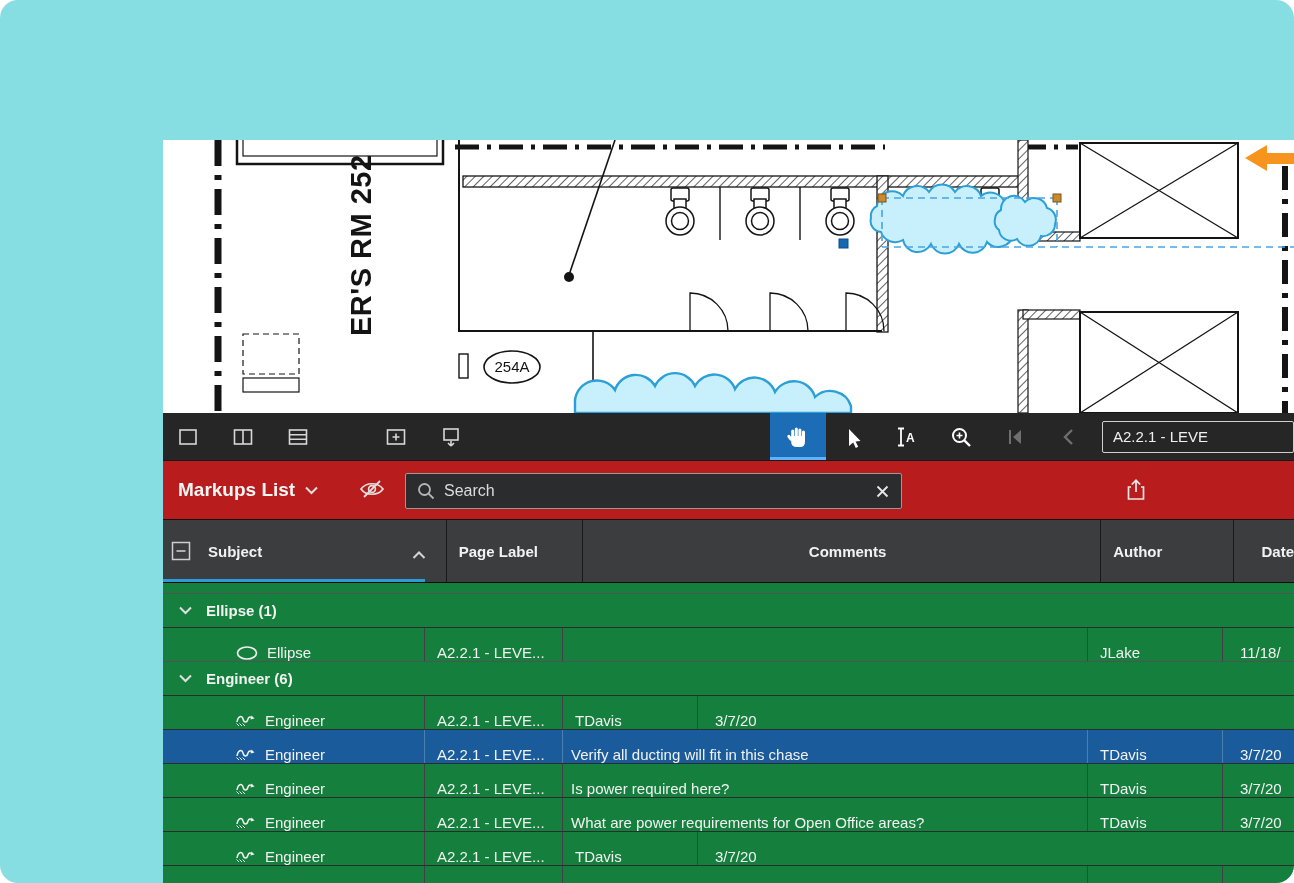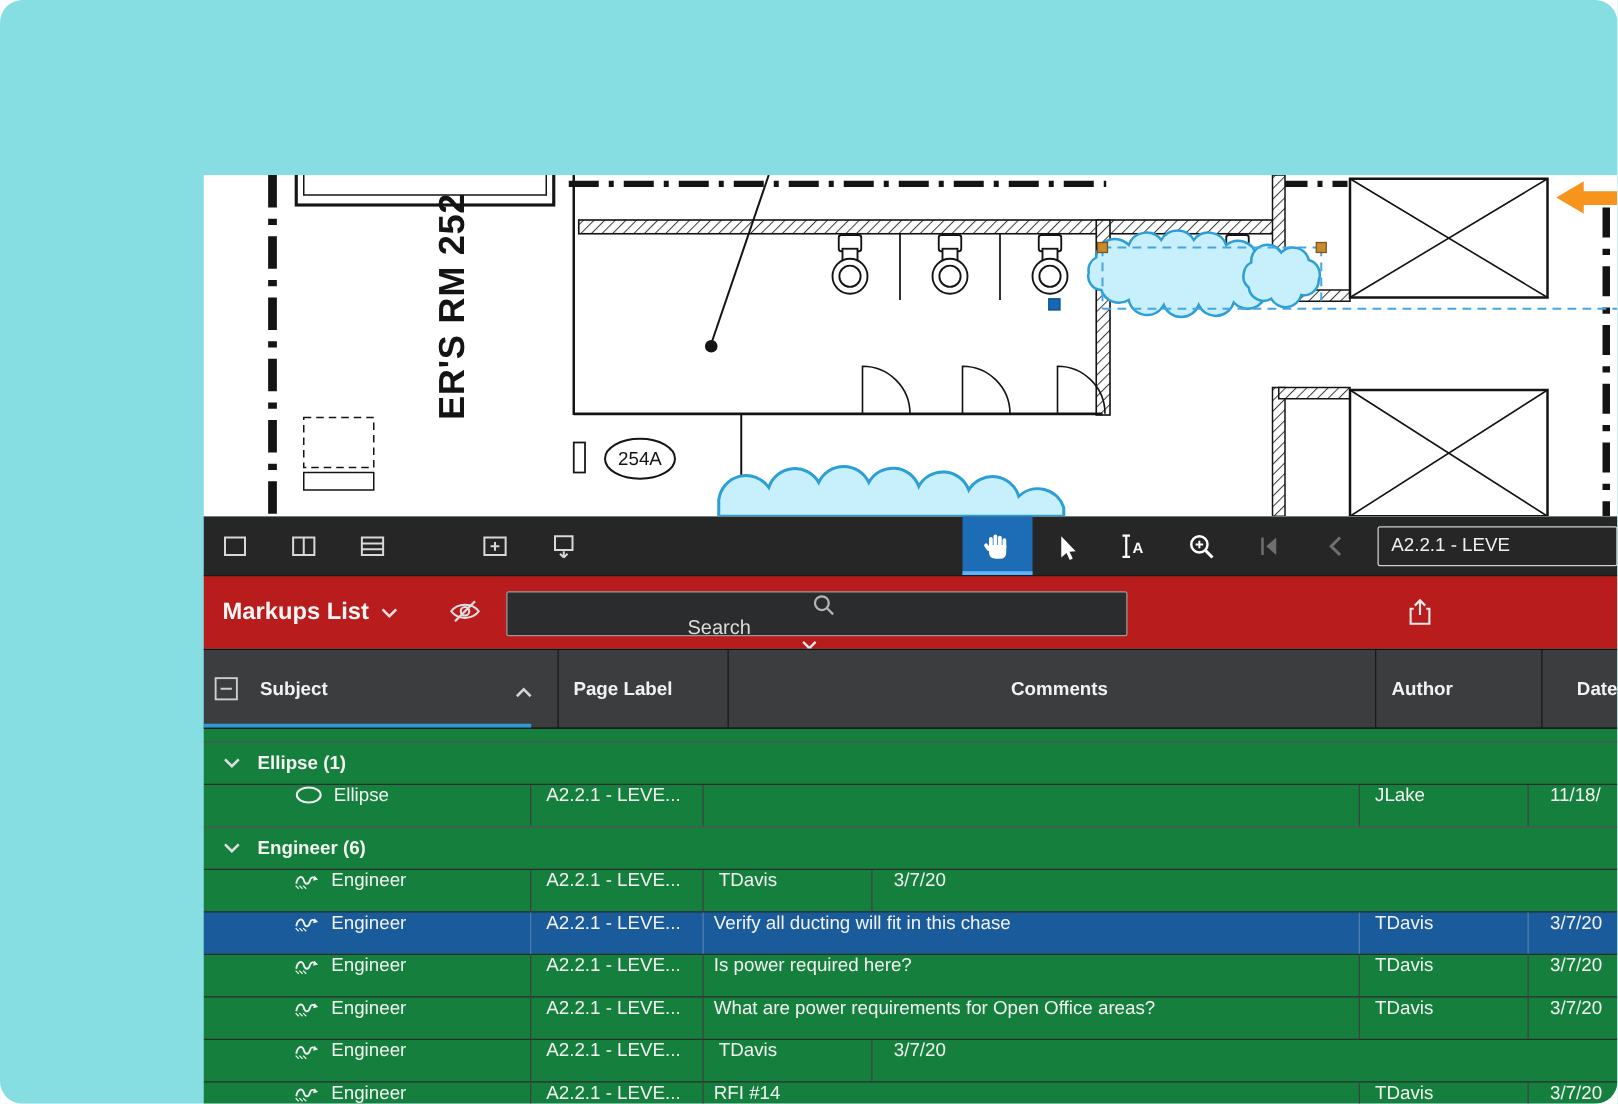--- a/index.html
+++ b/index.html
@@ -21,21 +21,21 @@
   .tool-big.active::after{content:"";position:absolute;left:0;right:0;bottom:0;height:3px;background:#5eb3ff;}
   .page-box{flex:none;width:170px;height:30px;border:1px solid #cfcfcf;border-radius:2px;display:flex;align-items:center;
             padding:0 10px;color:#f0f0f0;font-size:15px;margin-left:6px;white-space:nowrap;cursor:pointer;}
 
   
   .markupsbar{height:58px;background:#b91c1c;position:relative;flex:none;border-top:1px solid #1a1a1a;}
   .ml-title{position:absolute;left:15px;top:0;height:58px;display:flex;align-items:center;gap:10px;cursor:pointer;}
   .ml-title span{color:#f5f5f5;font-size:19px;font-weight:bold;}
   .ml-eye{position:absolute;left:196px;top:17px;cursor:pointer;}
   .searchbox{position:absolute;left:242px;top:12px;width:495px;height:34px;background:#2b2c2d;border:1px solid #999;
-             border-radius:2px;display:flex;align-items:center;flex-direction:column;}
+             border-radius:2px;display:flex;align-items:center;}
   .searchbox svg.mag{margin-left:10px;flex:none;}
   .searchbox input{flex:1;background:transparent;border:none;outline:none;color:#e9e9e9;font-size:16px;
                    font-family:"Liberation Sans",sans-serif;padding:0 8px;}
   .searchbox input::placeholder{color:#dcdcdc;opacity:1;}
   .search-clear{margin-right:12px;flex:none;cursor:pointer;display:flex;}
   .filterbtn{position:absolute;left:778px;top:0;height:58px;display:flex;align-items:center;gap:12px;cursor:pointer;}
   .filterbtn span{color:#f5f5f5;font-size:19px;font-weight:bold;}
   .sharebtn{position:absolute;left:962px;top:17px;cursor:pointer;}
 
   
@@ -50,21 +50,21 @@
   .collapse-all{position:absolute;left:8px;top:21px;cursor:pointer;}
   .sort-ind{position:absolute;right:20px;top:26px;}
   .subject-underline{position:absolute;left:0;bottom:0;width:262px;height:3px;background:#2f9ad8;}
 
   .tbody{flex:1;background:#15803d;overflow:hidden;color:#f2f2f2;font-size:15px;}
   .spacer{height:10px;}
   .grow{height:33px;display:flex;align-items:center;border-top:1px solid #515254;position:relative;cursor:pointer;}
   .grow .chev{margin-left:16px;display:flex;}
   .grow .glabel{margin-left:14px;font-weight:bold;}
   .irow{height:33px;display:flex;border-top:1px solid #2a2c2e;cursor:pointer;}
-  .irow .cell{display:flex;align-items:flex-start;box-sizing:border-box;border-right:1px solid #3f4143;height:100%;overflow:hidden;white-space:nowrap;}
+  .irow .cell{display:flex;align-items:flex-end;box-sizing:border-box;border-right:1px solid #3f4143;height:100%;overflow:hidden;white-space:nowrap;}
   .c-subject{width:262px;}
   .c-subject .sicon{margin-left:72px;display:flex;flex:none;}
   .c-subject .slabel{margin-left:8px;}
   .c-page{width:138px;padding-left:12px;}
   .c-comments{width:525px;padding-left:8px;}
   .c-author{width:135px;padding-left:12px;}
   .c-date{flex:1;padding-left:17px;border-right:none !important;}
   .irow.selected{background:#1a5b9b;}
   .irow.selected .cell{border-right-color:rgba(255,255,255,0.22);}
 </style>

